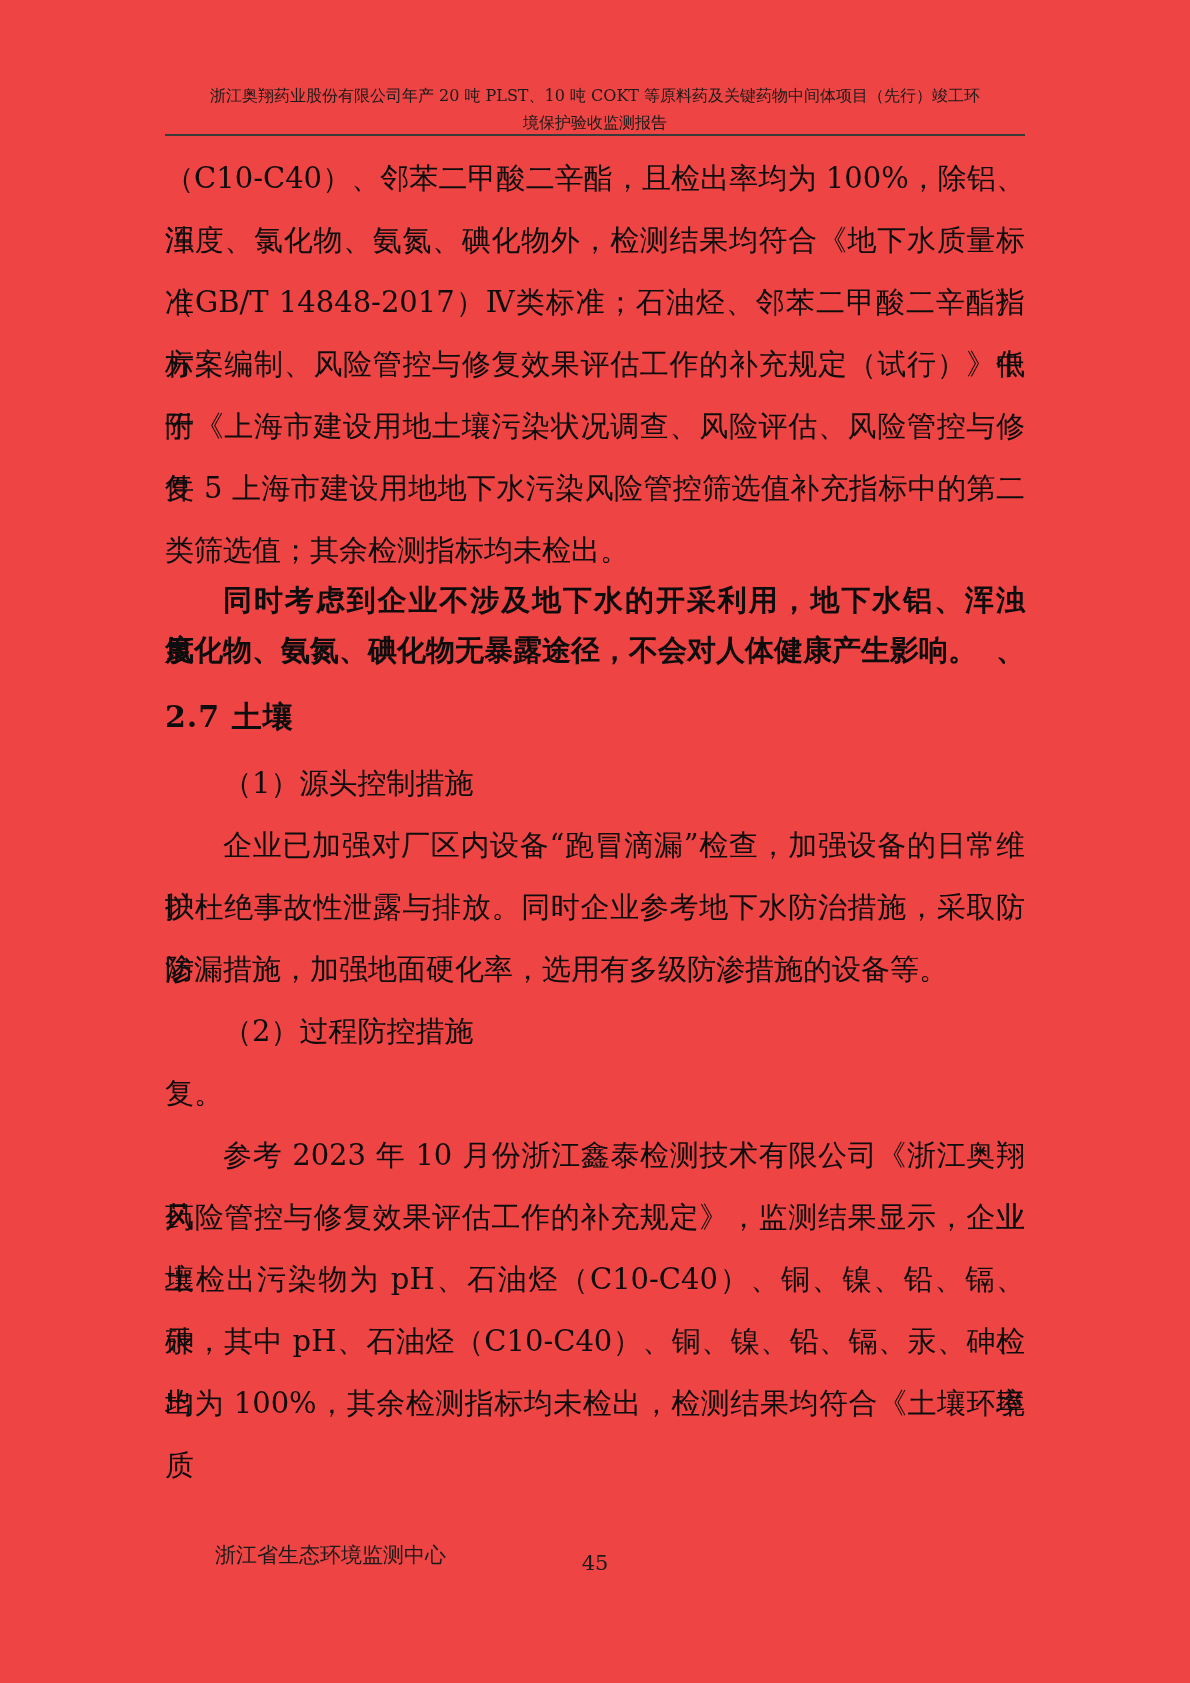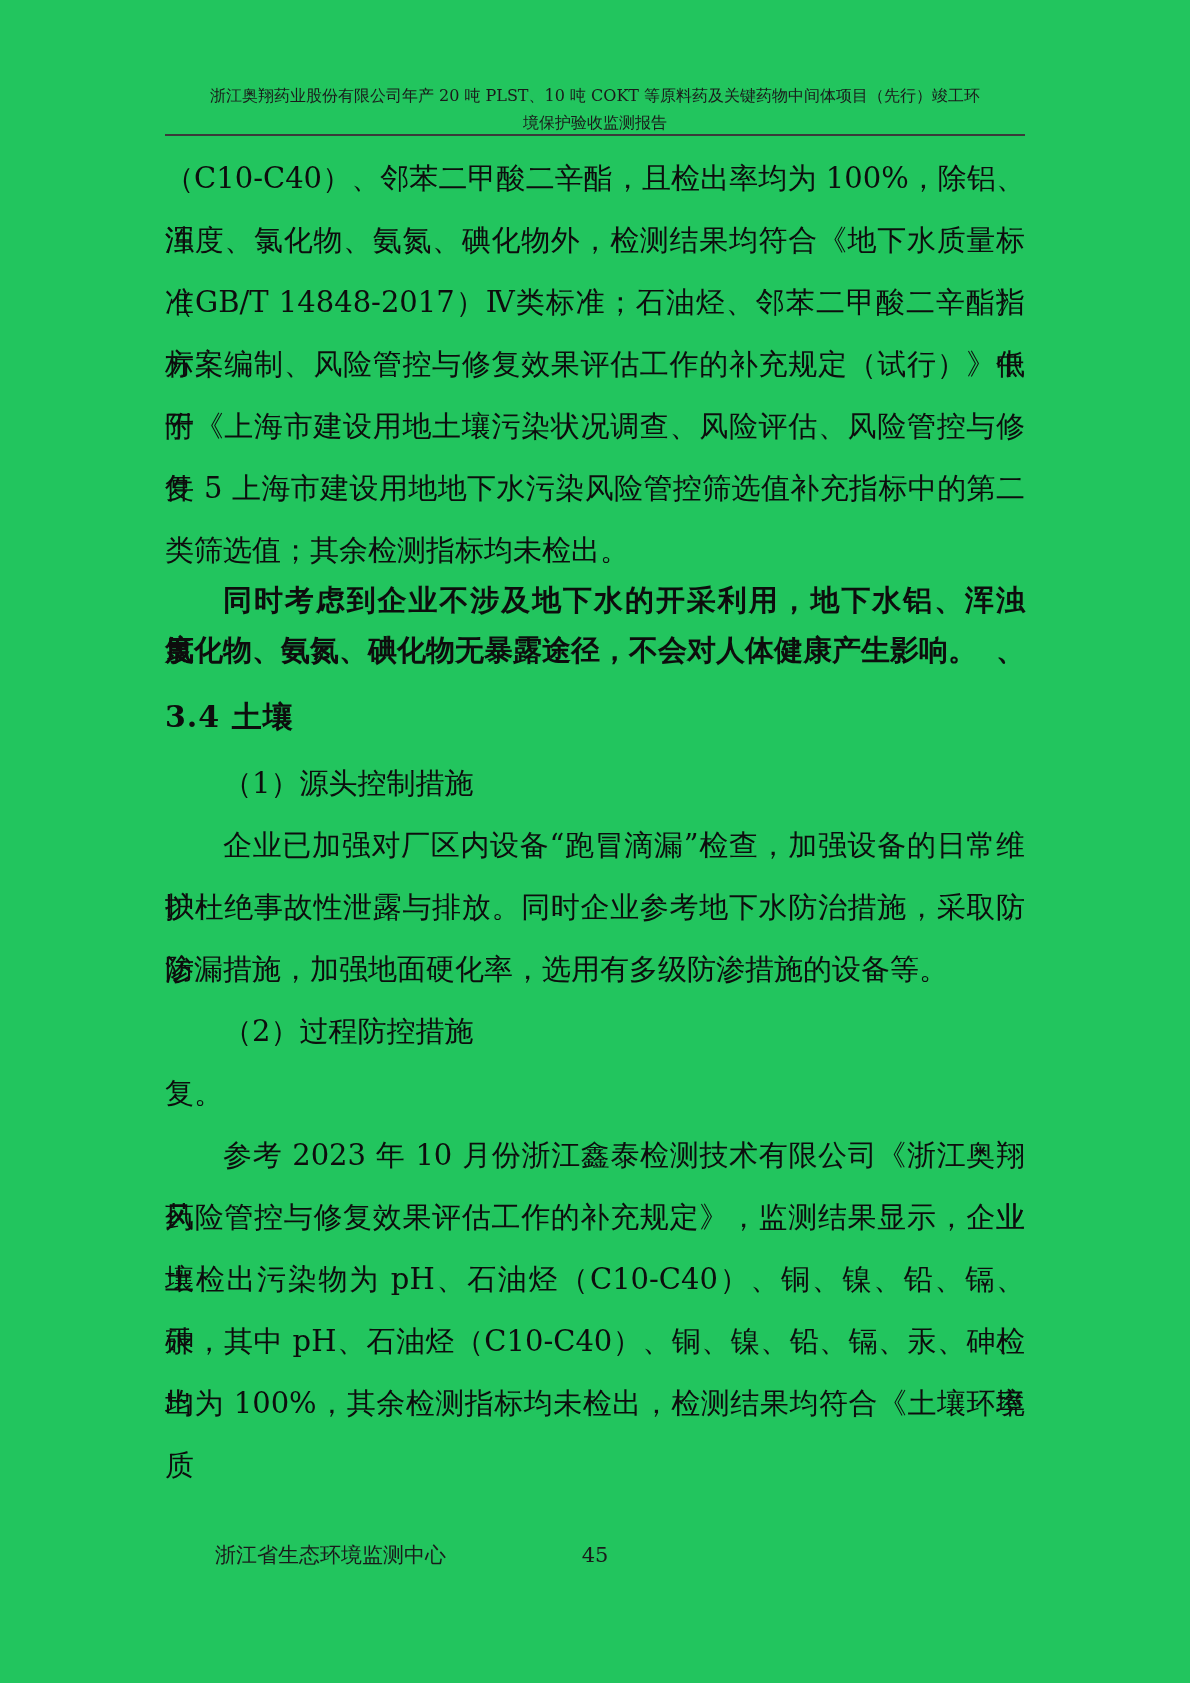--- a/index.html
+++ b/index.html
@@ -4,21 +4,21 @@
 <style>
   html, body {
     margin: 0;
     padding: 0;
     background: #ffffff;
   }
   .page {
     position: relative;
     width: 1190px;
     height: 1683px;
-    background: #22c55e;
+    background: #ef4444;
     overflow: hidden;
     font-family: "DejaVu Serif", "Liberation Serif", serif;
     color: #111111;
   }
   
   .header {
     position: absolute;
     top: 82px;
     left: 165px;
     width: 860px;
@@ -83,21 +83,21 @@
     color: #1a1a1a;
   }
   .footer-org {
     position: absolute;
     left: 50px;
     top: 0;
   }
   .footer-page {
     position: absolute;
     left: 0;
-    top: 0;
+    top: 8px;
     width: 100%;
     text-align: center;
   }
 </style>
 </head>
 <body>
 
 <div class="page">
 
   <div class="header">
@@ -110,21 +110,21 @@
     <div class="line fill">（C10-C40）、邻苯二甲酸二辛酯，且检出率均为 100%，除铝、浑</div>
     <div class="line fill">浊度、氯化物、氨氮、碘化物外，检测结果均符合《地下水质量标准》</div>
     <div class="line fill">（GB/T 14848-2017）Ⅳ类标准；石油烃、邻苯二甲酸二辛酯指标低</div>
     <div class="line fill">方案编制、风险管控与修复效果评估工作的补充规定（试行）》中附</div>
     <div class="line fill">于《上海市建设用地土壤污染状况调查、风险评估、风险管控与修复</div>
     <div class="line fill">件 5 上海市建设用地地下水污染风险管控筛选值补充指标中的第二</div>
     <div class="line">类筛选值；其余检测指标均未检出。</div>
     <div class="line tight tight-first fill ind">同时考虑到企业不涉及地下水的开采利用，地下水铝、浑浊度、</div>
     <div class="line tight">氯化物、氨氮、碘化物无暴露途径，不会对人体健康产生影响。</div>
 
-    <div class="section-heading">3.4 土壤</div>
+    <div class="section-heading">2.7 土壤</div>
 
     <div class="line ind after-heading">（1）源头控制措施</div>
     <div class="line fill ind">企业已加强对厂区内设备“跑冒滴漏”检查，加强设备的日常维护，</div>
     <div class="line fill">以杜绝事故性泄露与排放。同时企业参考地下水防治措施，采取防渗</div>
     <div class="line">防漏措施，加强地面硬化率，选用有多级防渗措施的设备等。</div>
     <div class="line ind">（2）过程防控措施</div>
     <div class="line">复。</div>
     <div class="line fill ind">参考 2023 年 10 月份浙江鑫泰检测技术有限公司《浙江奥翔药业</div>
     <div class="line fill">风险管控与修复效果评估工作的补充规定》，监测结果显示，企业土</div>
     <div class="line fill">壤检出污染物为 pH、石油烃（C10-C40）、铜、镍、铅、镉、汞、</div>

